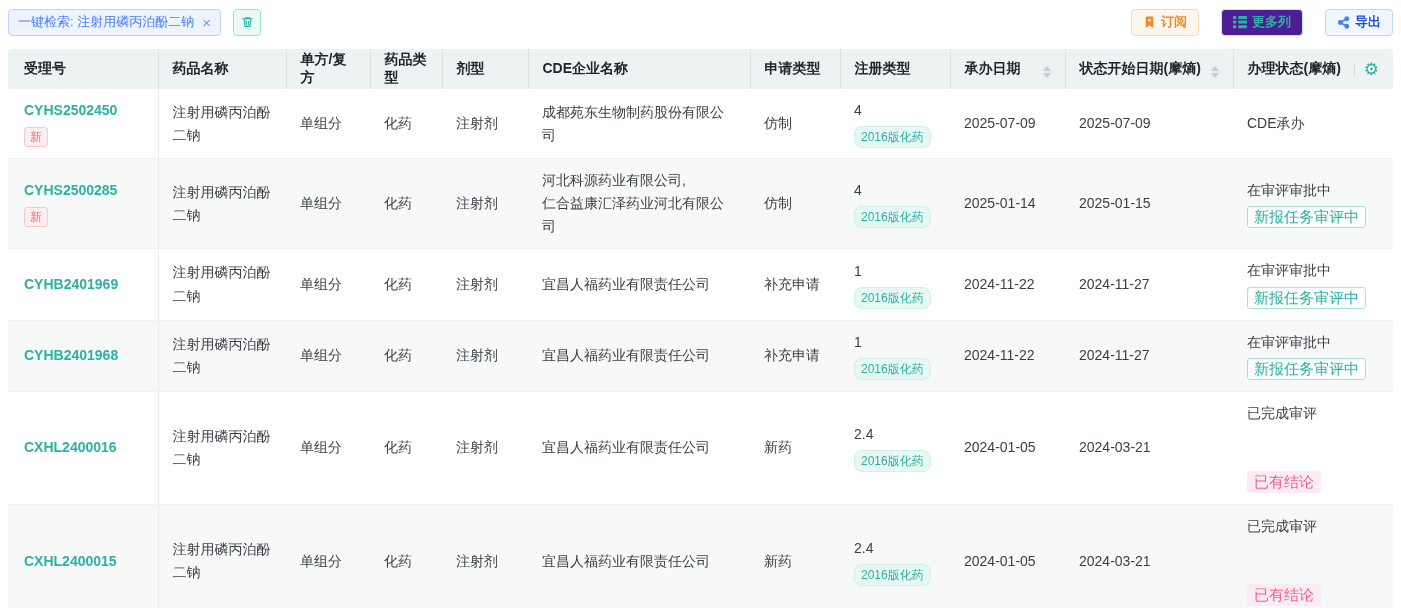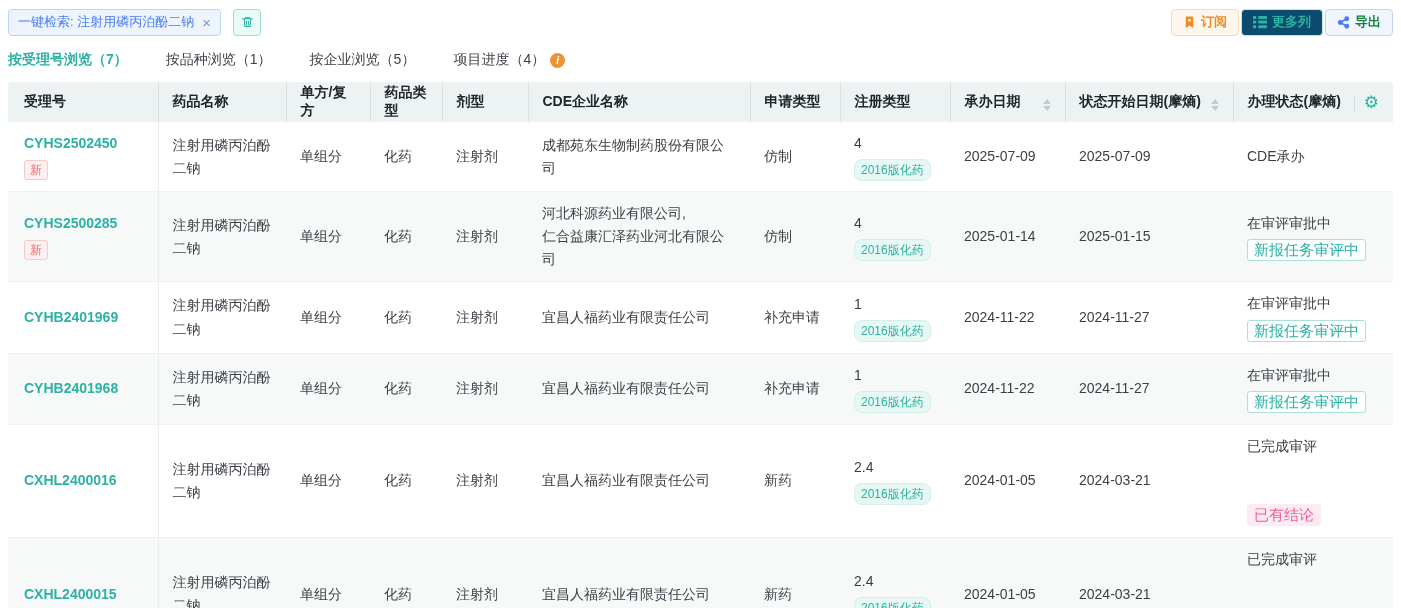--- a/index.html
+++ b/index.html
@@ -10,26 +10,26 @@
 
   
   .topbar { display:flex; align-items:center; justify-content:space-between; height:28px; }
   .topbar-left { display:flex; align-items:center; gap:12px; }
   .filter-tag { display:inline-flex; align-items:center; gap:8px; height:27px; padding:0 9px;
     background:#eef4fe; border:1px solid #bdd3f9; border-radius:4px;
     color:#4a7df0; font-size:13px; cursor:pointer; }
   .tag-close { color:#7d95c9; font-size:15px; line-height:1; cursor:pointer; }
   .icon-btn { display:inline-flex; align-items:center; justify-content:center; width:28px; height:27px;
     background:#eafaf6; border:1px solid #9edfd2; border-radius:4px; cursor:pointer; }
-  .topbar-right { display:flex; align-items:center; gap:2px; }
+  .topbar-right { display:flex; align-items:center; gap:22px; }
   .btn { display:inline-flex; align-items:center; gap:5px; height:27px; padding:0 11px;
     border-radius:4px; font-size:13px; font-weight:700; cursor:pointer; border:1px solid; background:#fff; }
   .btn.orange { color:#f08c26; border-color:#f6dcba; background:#fdf6ed; }
-  .btn.teal   { color:#2cb1a3; border-color:#bfe8e1; background:#0c4a6e; }
-  .btn.blue   { color:#15803d; border-color:#c3d6fa; background:#f0f5fe; }
+  .btn.teal   { color:#2cb1a3; border-color:#bfe8e1; background:#4c1d95; }
+  .btn.blue   { color:#1d4ed8; border-color:#c3d6fa; background:#f0f5fe; }
 
   
   .tabs { display:flex; gap:34px; margin:14px 0 0 0; }
   .tab { font-size:15px; font-weight:700; color:#30353b; padding-bottom:9px; position:relative; cursor:pointer; }
   .tab.active { color:#2cb1a3; }
   .tab.active::after { content:""; position:absolute; left:0; right:0; bottom:0; height:3px;
     background:#2cb1a3; border-radius:2px; }
 
   
   .subtabs { display:flex; align-items:center; gap:38px; margin:15px 0 0 0; }
@@ -117,35 +117,20 @@
             <circle cx="6" cy="12" r="3" fill="#4a7df0"></circle>
             <circle cx="18" cy="19" r="3" fill="#4a7df0"></circle>
             <path d="M8.6 10.5 15.4 6.5M8.6 13.5l6.8 4"></path>
           </svg>
         <span>导出</span>
       </button>
     </div>
   </div>
 
 
-  <div class="subtabs">
-    <span class="subtab active">
-      <span>按受理号浏览（7）</span>
-    </span>
-    <span class="subtab">
-      <span>按品种浏览（1）</span>
-    </span>
-    <span class="subtab">
-      <span>按企业浏览（5）</span>
-    </span>
-    <span class="subtab">
-      <span>项目进度（4）</span>
-      <span class="info-dot">i</span>
-    </span>
-  </div>
 
   <div class="table-wrap">
     <table>
       <colgroup>
         <col style="width:150px">
           <col style="width:128px">
           <col style="width:84px">
           <col style="width:72px">
         <col style="width:86px">
           <col style="width:222px">

